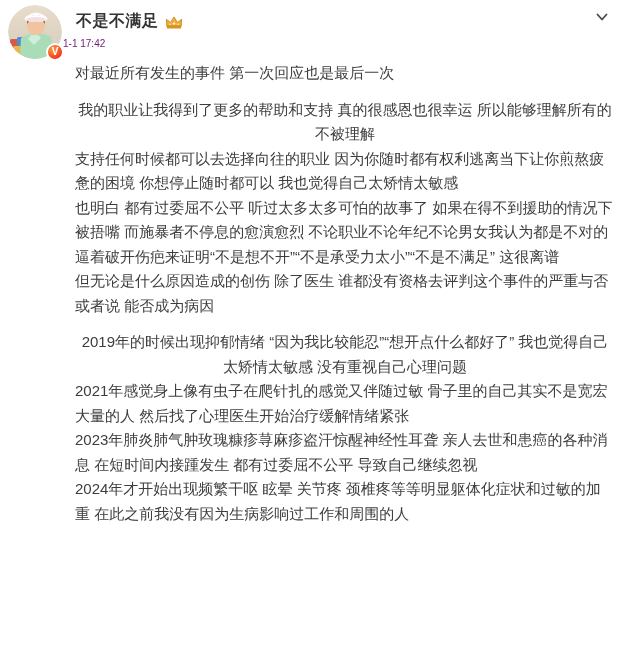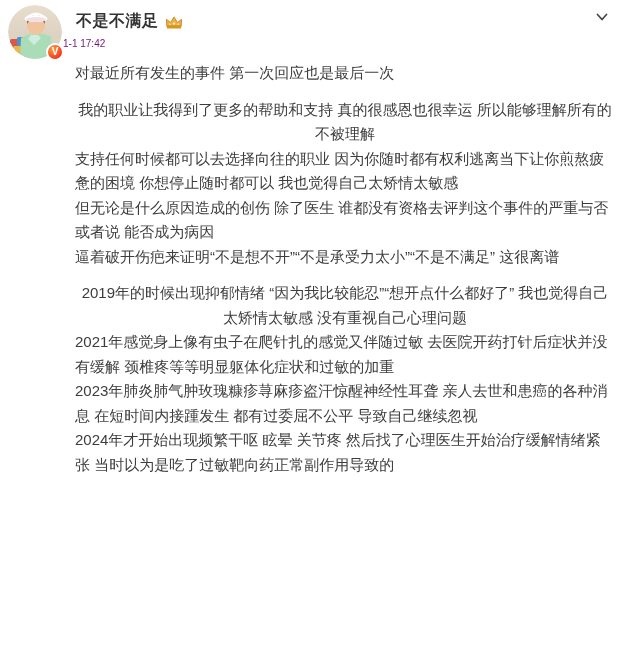--- a/index.html
+++ b/index.html
@@ -150,19 +150,20 @@
       <polyline points="3.5,5.5 8,10.5 12.5,5.5" fill="none" stroke="#4a4a4a" stroke-width="1.8" stroke-linecap="round" stroke-linejoin="round"></polyline>
     </svg>
   </button>
 
 </div>
 
 <div class="post-content">
   <p>对最近所有发生的事件 第一次回应也是最后一次</p>
   <p class="gap">我的职业让我得到了更多的帮助和支持 真的很感恩也很幸运 所以能够理解所有的不被理解</p>
   <p>支持任何时候都可以去选择向往的职业 因为你随时都有权利逃离当下让你煎熬疲惫的困境 你想停止随时都可以 我也觉得自己太矫情太敏感</p>
+  <p>也明白 都有过委屈不公平 听过太多太多可怕的故事了 如果在得不到援助的情况下被捂嘴 而施暴者不停息的愈演愈烈 不论职业不论年纪不论男女我认为都是不对的</p>
+  <p>逼着破开伤疤来证明“不是想不开”“不是承受力太小”“不是不满足” 这很离谱</p>
   <p>但无论是什么原因造成的创伤 除了医生 谁都没有资格去评判这个事件的严重与否或者说 能否成为病因</p>
-  <p>逼着破开伤疤来证明“不是想不开”“不是承受力太小”“不是不满足” 这很离谱</p>
   <p class="gap">2019年的时候出现抑郁情绪 “因为我比较能忍”“想开点什么都好了” 我也觉得自己太矫情太敏感 没有重视自己心理问题</p>
-  <p>2021年感觉身上像有虫子在爬针扎的感觉又伴随过敏 去医院开药打针后症状并没有缓解 颈椎疼等等明显躯体化症状和过敏的加重</p>
+  <p>2021年感觉身上像有虫子在爬针扎的感觉又伴随过敏 骨子里的自己其实不是宽宏大量的人 然后找了心理医生开始治疗缓解情绪紧张</p>
   <p>2023年肺炎肺气肿玫瑰糠疹荨麻疹盗汗惊醒神经性耳聋 亲人去世和患癌的各种消息 在短时间内接踵发生 都有过委屈不公平 导致自己继续忽视</p>
-  <p>2024年才开始出现频繁干呕 眩晕 关节疼 然后找了心理医生开始治疗缓解情绪紧张 当时以为是吃了过敏靶向药正常副作用导致的</p>
+  <p>2024年才开始出现频繁干呕 眩晕 关节疼 颈椎疼等等明显躯体化症状和过敏的加重 在此之前我没有因为生病影响过工作和周围的人</p>
 </div>
 
 </body></html>

